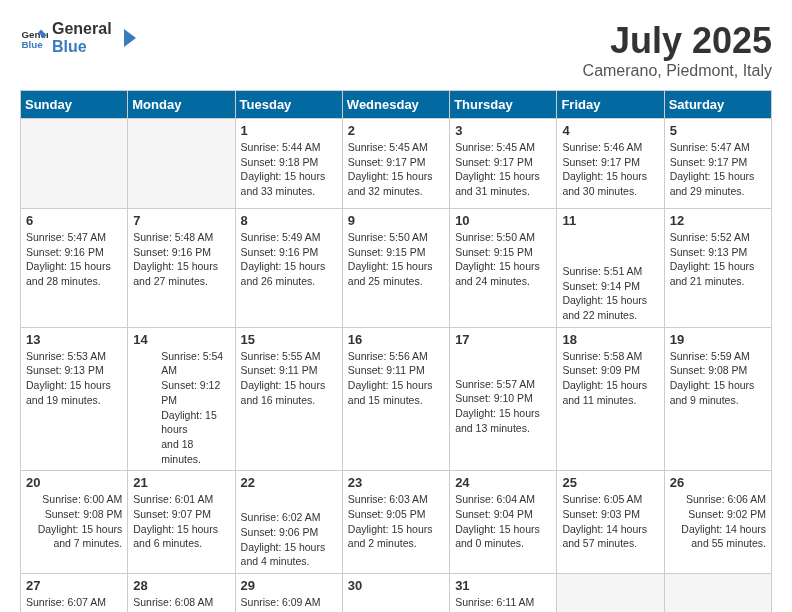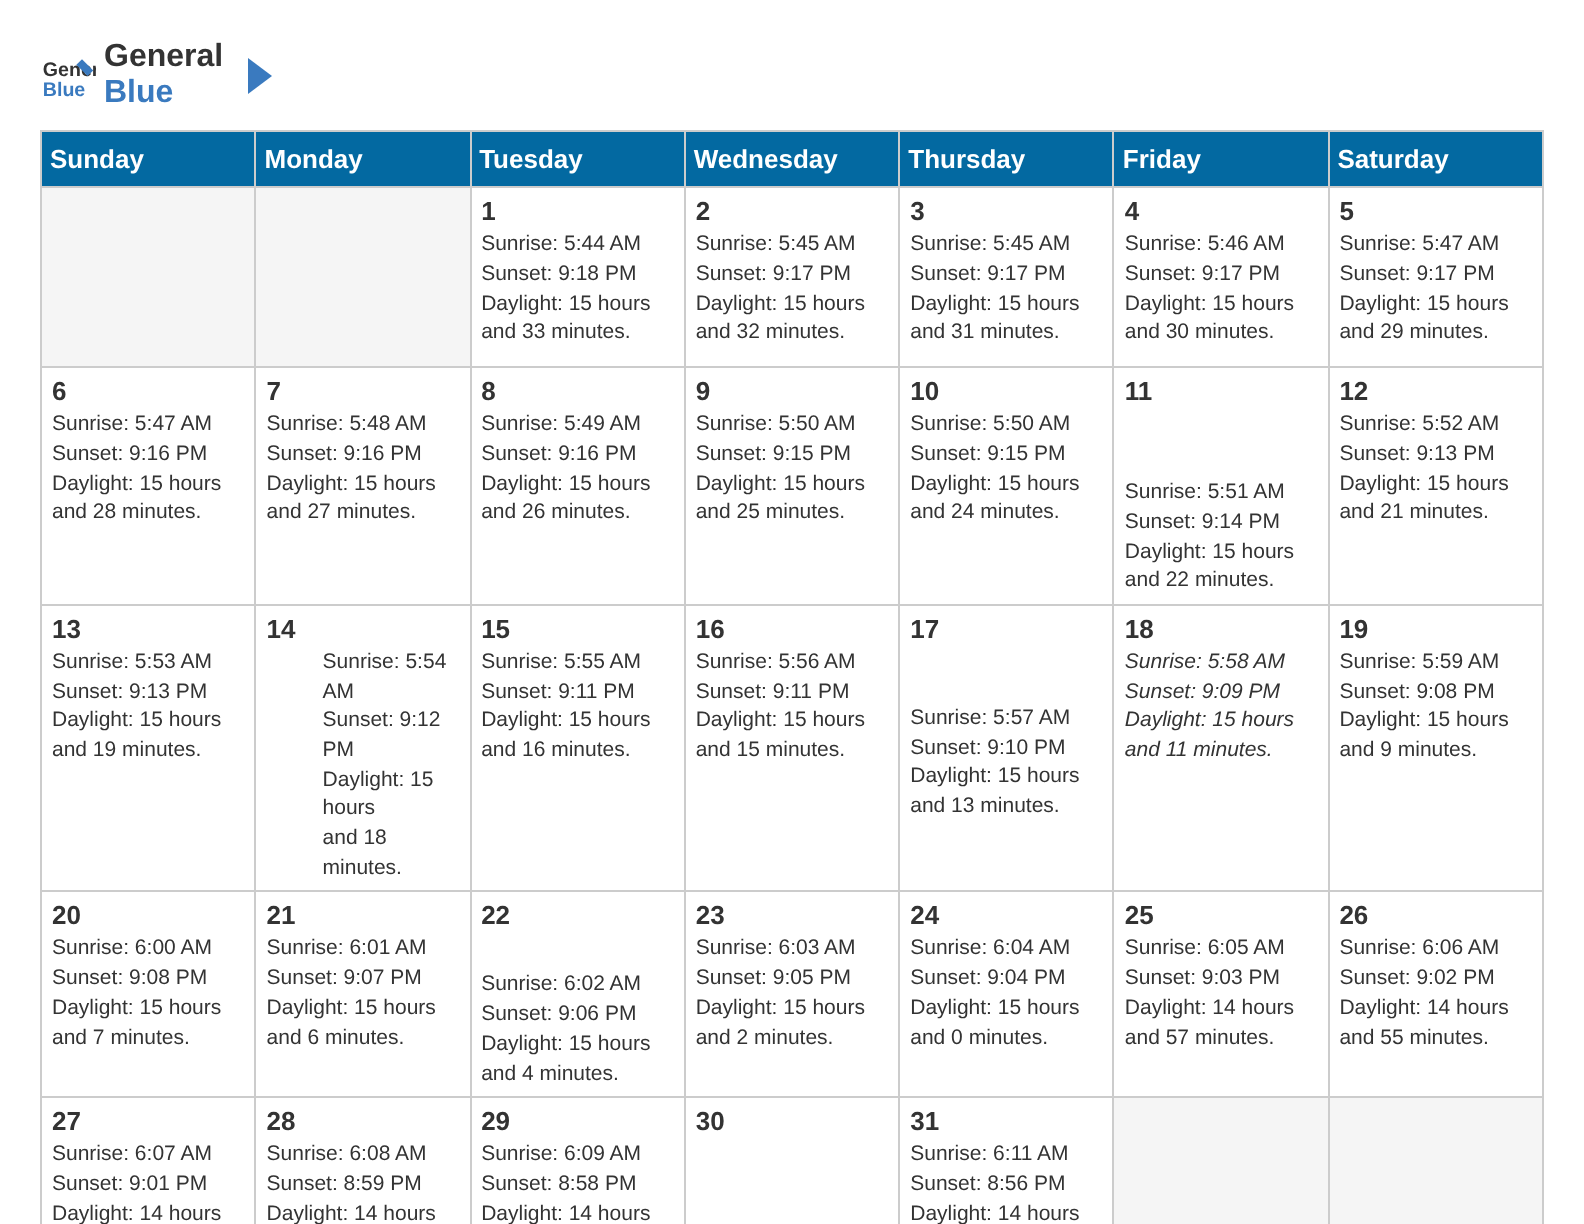--- a/index.html
+++ b/index.html
@@ -86,20 +86,24 @@
       <polygon points="30,8 38,16 34,20 26,12" fill="#3a7abf"></polygon>
     </svg>
     <div style="display:flex;flex-direction:column;line-height:1.1;">
       <span style="font-size:16px;font-weight:bold;color:#333;">General</span>
       <span style="font-size:16px;font-weight:bold;color:#3a7abf;">Blue</span>
     </div>
     <svg width="22" height="22" viewBox="0 0 22 22">
       <polygon points="8,2 20,11 8,20" fill="#3a7abf"></polygon>
     </svg>
   </div>
+  <div class="title-block">
+    <div class="month-title">July 2025</div>
+    <div class="location">Camerano, Piedmont, Italy</div>
+  </div>
 </div>
 
 <table>
   <thead>
     <tr>
     <th>Sunday</th>
         <th>Monday</th>
         <th>Tuesday</th>
         <th>Wednesday</th>
         <th>Thursday</th>
@@ -229,37 +233,37 @@
         </td>
         <td>
           <span class="day-num">17</span>
           <div class="day-info" style="white-space: pre-line; margin-top: 30px;">Sunrise: 5:57 AM
 Sunset: 9:10 PM
 Daylight: 15 hours
 and 13 minutes.</div>
         </td>
         <td>
           <span class="day-num">18</span>
-          <div class="day-info" style="white-space: pre-line; font-style: italic;">Sunrise: 5:58 AM
+          <div class="day-info" style="white-space: pre-line;">Sunrise: 5:58 AM
 Sunset: 9:09 PM
 Daylight: 15 hours
 and 11 minutes.</div>
         </td>
         <td>
           <span class="day-num">19</span>
           <div class="day-info" style="white-space: pre-line;">Sunrise: 5:59 AM
 Sunset: 9:08 PM
 Daylight: 15 hours
 and 9 minutes.</div>
         </td>
       </tr>
       <tr>
         <td>
           <span class="day-num">20</span>
-          <div class="day-info" style="white-space: pre-line;">Sunrise: 6:00 AM
+          <div class="day-info" style="white-space: pre-line; text-align: right;">Sunrise: 6:00 AM
 Sunset: 9:08 PM
 Daylight: 15 hours
 and 7 minutes.</div>
         </td>
         <td>
           <span class="day-num">21</span>
           <div class="day-info" style="white-space: pre-line;">Sunrise: 6:01 AM
 Sunset: 9:07 PM
 Daylight: 15 hours
 and 6 minutes.</div>
@@ -287,21 +291,21 @@
         </td>
         <td>
           <span class="day-num">25</span>
           <div class="day-info" style="white-space: pre-line;">Sunrise: 6:05 AM
 Sunset: 9:03 PM
 Daylight: 14 hours
 and 57 minutes.</div>
         </td>
         <td>
           <span class="day-num">26</span>
-          <div class="day-info" style="white-space: pre-line;">Sunrise: 6:06 AM
+          <div class="day-info" style="white-space: pre-line; text-align: right;">Sunrise: 6:06 AM
 Sunset: 9:02 PM
 Daylight: 14 hours
 and 55 minutes.</div>
         </td>
       </tr>
       <tr>
         <td>
           <span class="day-num">27</span>
           <div class="day-info" style="white-space: pre-line;">Sunrise: 6:07 AM
 Sunset: 9:01 PM

